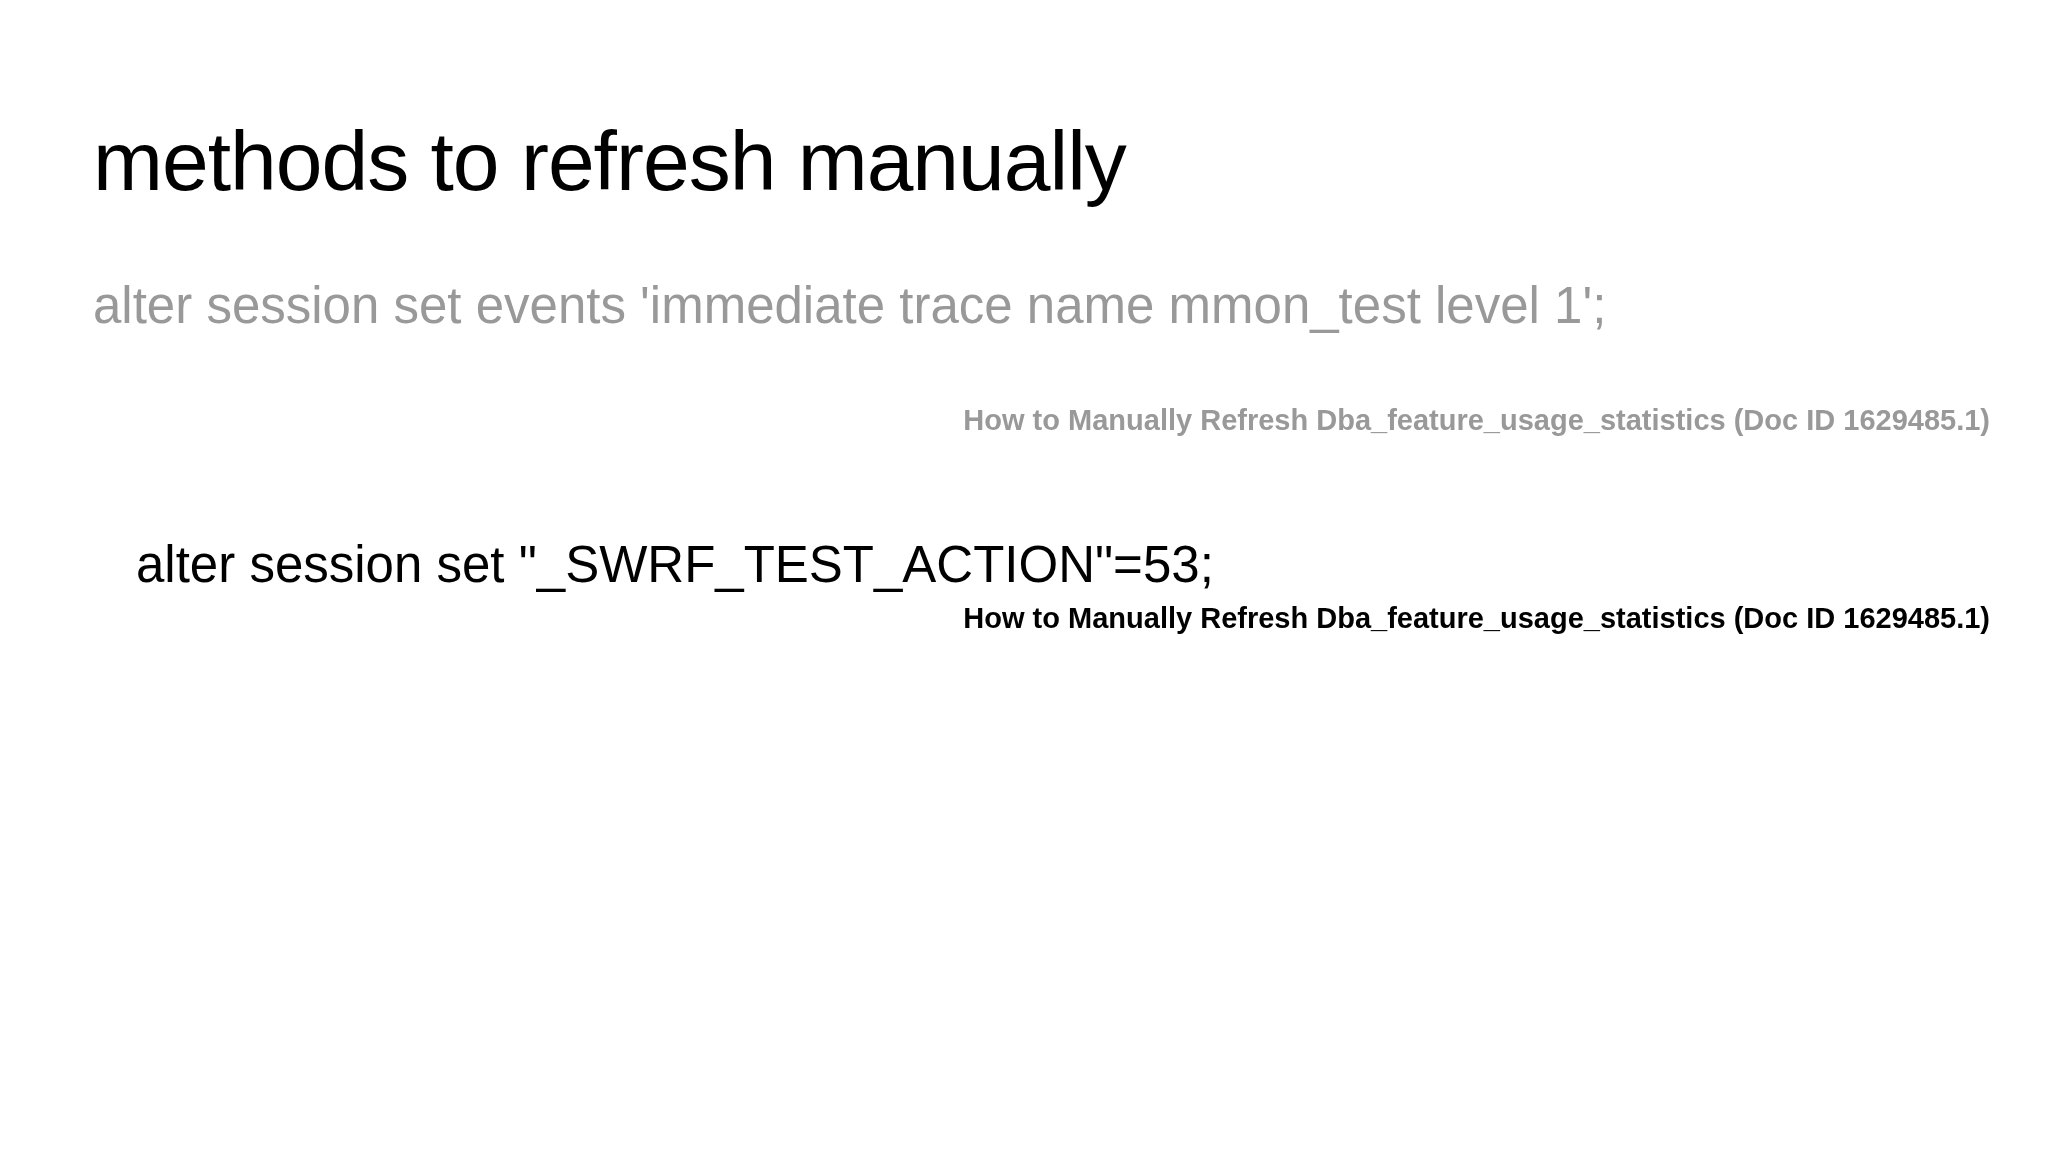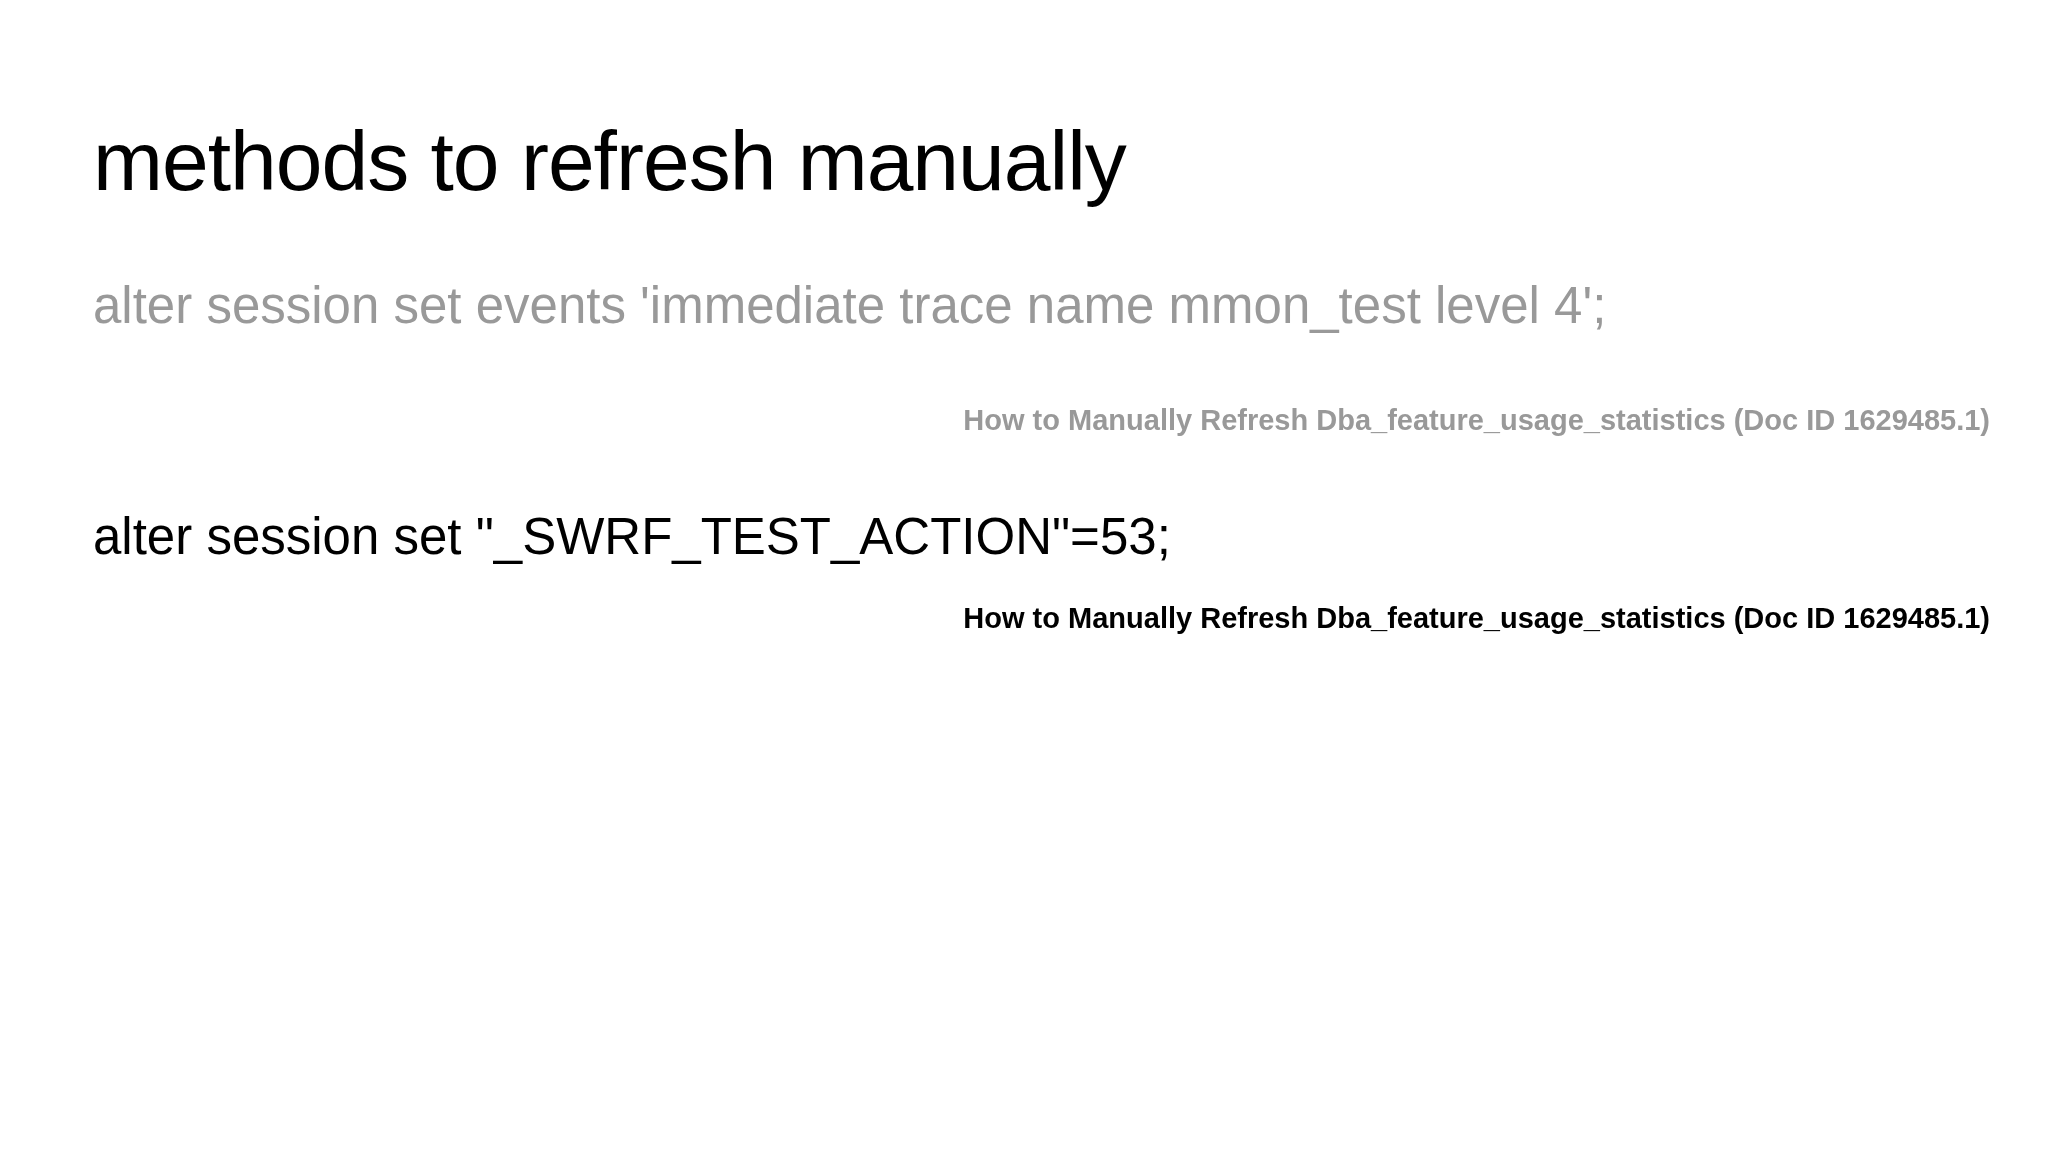--- a/index.html
+++ b/index.html
@@ -48,31 +48,31 @@
     font-weight: 700;
     line-height: 1;
     white-space: nowrap;
     color: #000000;
   }
   .citation.muted {
     color: #999999;
   }
   .cmd-1 { top: 280px; }
   .cite-1 { top: 406px; }
-  .cmd-2 { top: 511px; }
+  .cmd-2 { top: 539px; margin-left: 43px; }
   .cite-2 { top: 604px; }
 </style>
 </head>
 <body>
 
 <div class="slide">
 
   <h1 class="slide-title">methods to refresh manually</h1>
 
-  <p class="command muted cmd-1">alter session set events 'immediate trace name mmon_test level 4';</p>
+  <p class="command muted cmd-1">alter session set events 'immediate trace name mmon_test level 1';</p>
 
   <p class="citation muted cite-1">How to Manually Refresh Dba_feature_usage_statistics (Doc ID 1629485.1)</p>
 
   <p class="command cmd-2">alter session set "_SWRF_TEST_ACTION"=53;</p>
 
   <p class="citation cite-2">How to Manually Refresh Dba_feature_usage_statistics (Doc ID 1629485.1)</p>
 
 </div>
 
 </body></html>

